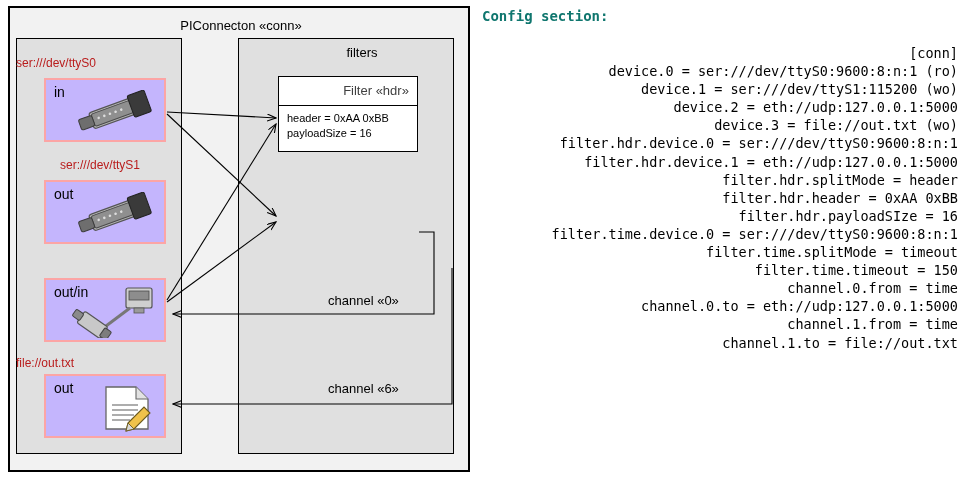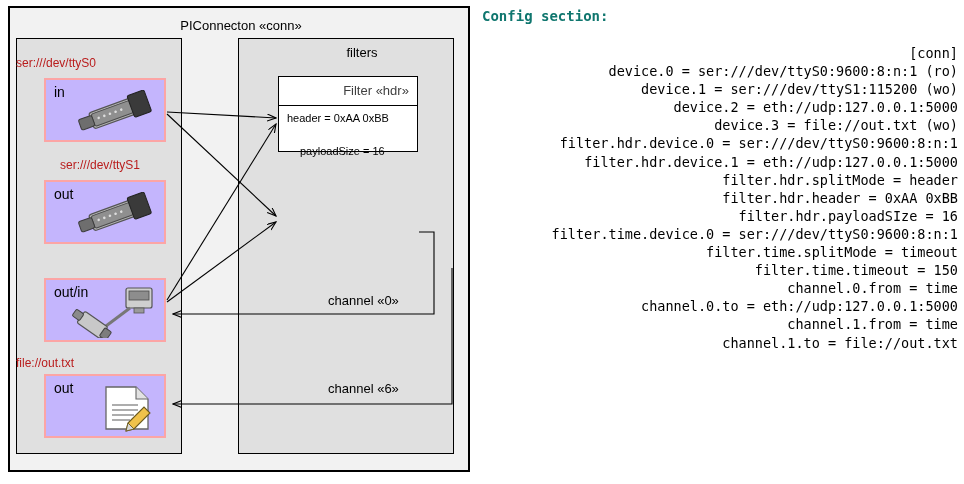--- a/index.html
+++ b/index.html
@@ -159,21 +159,21 @@
   </div>
 
   <div class="panel panel-right">
     <div class="panel-title">filters</div>
   </div>
 
   <div class="filter-box" style="left:278px;top:76px;width:140px;height:76px;">
     <div class="filter-head">Filter «hdr»</div>
     <div class="filter-rule"></div>
     <div class="filter-body">header = 0xAA 0xBB</div>
-    <div class="filter-body" style="top:67px;margin-left:13px;">payloadSize = 16</div>
+    <div class="filter-body" style="top:49px;">payloadSize = 16</div>
   </div>
 
 
   <div class="chan-label" style="left:328px;top:293px;">channel «0»</div>
   <div class="chan-label" style="left:328px;top:381px;">channel «6»</div>
 
   <svg class="arrows">
     <defs>
       <marker id="ah" markerWidth="9" markerHeight="9" refX="8" refY="3.2" orient="auto" markerUnits="strokeWidth">
         <path d="M0,0 L8,3.2 L0,6.4" fill="none" stroke="#000" stroke-width="1"></path>

